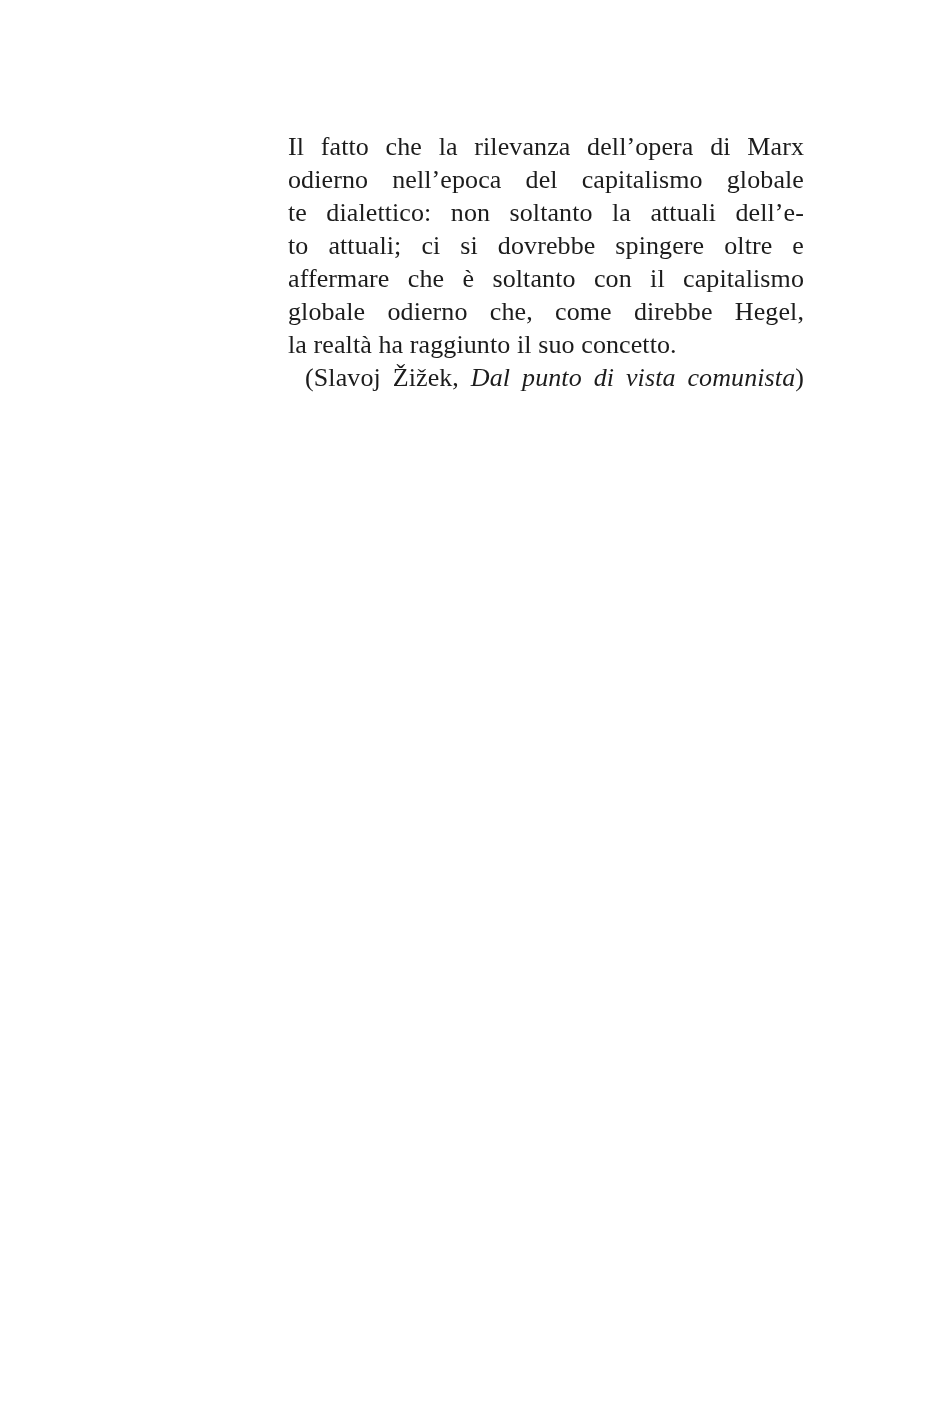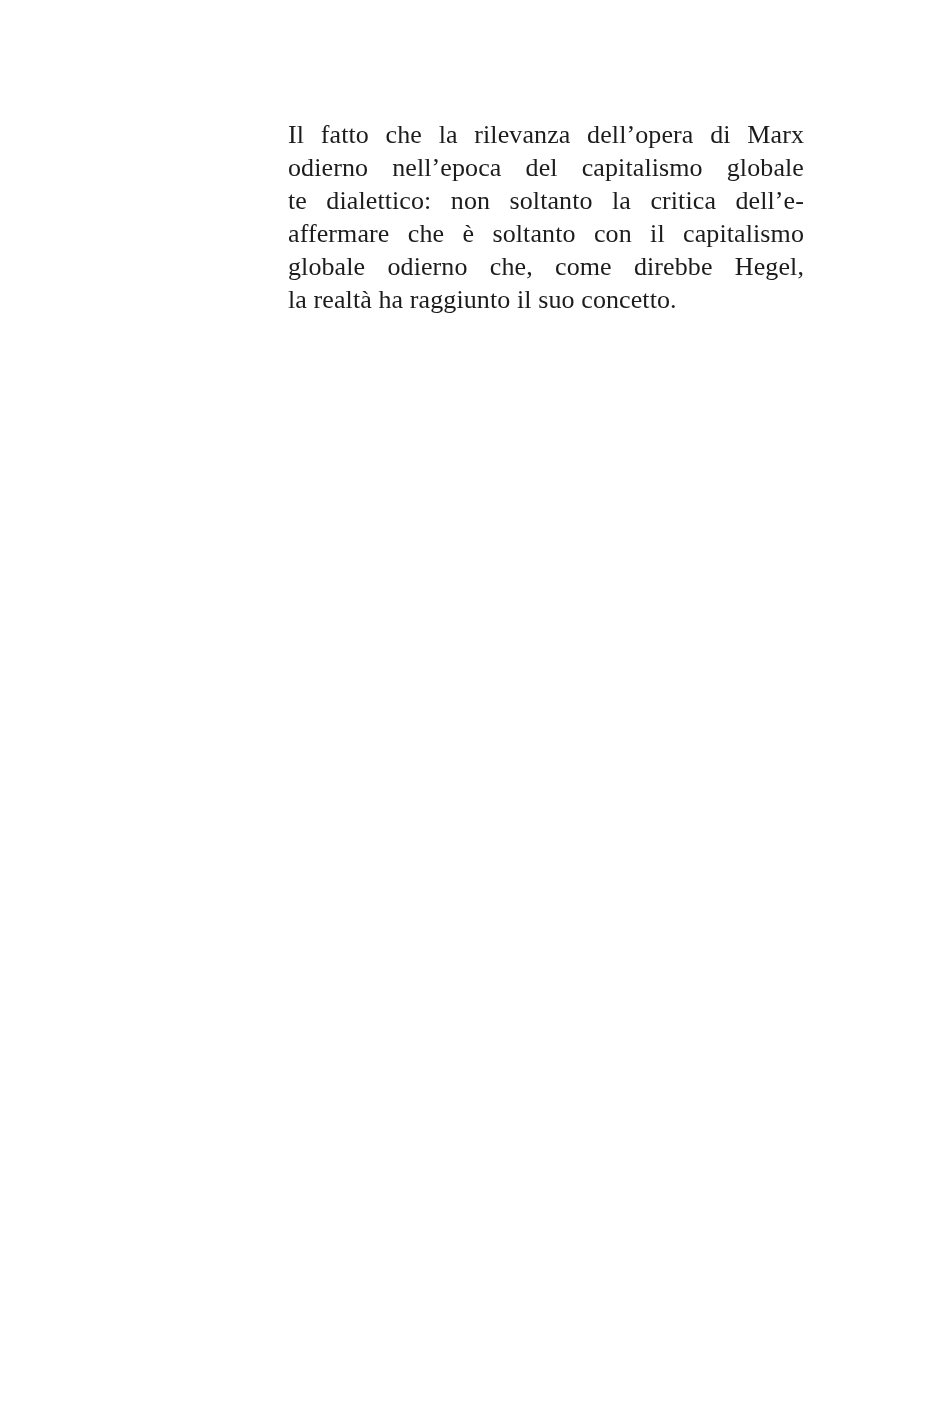--- a/index.html
+++ b/index.html
@@ -11,20 +11,21 @@
     height: 1409px;
     background: #ffffff;
     position: relative;
     overflow: hidden;
     font-family: "Liberation Serif", serif;
   }
   .book-page {
     position: absolute;
     inset: 0;
     background: #ffffff;
+    margin-top: 12px;
   }
   .epigraph {
     position: absolute;
     left: 288px;
     top: 118px;
     width: 516px;
     font-size: 26px;
     line-height: 33px;
     color: #1c1c1c;
     letter-spacing: 0.1px;
@@ -50,18 +51,22 @@
     font-style: italic;
   }
 </style>
 </head>
 <body>
 
 <div class="book-page">
   <div class="epigraph">
     <div class="quote-line">Il fatto che la rilevanza dell’opera di Marx</div>
     <div class="quote-line">odierno nell’epoca del capitalismo globale</div>
-    <div class="quote-line">te dialettico: non soltanto la critica dell’e-</div>
+    <div class="quote-line">te dialettico: non soltanto la attuali dell’e-</div>
+    <div class="quote-line">to attuali; ci si dovrebbe spingere oltre e</div>
     <div class="quote-line">affermare che è soltanto con il capitalismo</div>
     <div class="quote-line">globale odierno che, come direbbe Hegel,</div>
     <div class="quote-line final">la realtà ha raggiunto il suo concetto.</div>
+    <div class="attribution">
+      <span>(Slavoj Žižek, </span><span class="work-title">Dal punto di vista comunista</span><span>)</span>
+    </div>
   </div>
 </div>
 
 </body></html>

